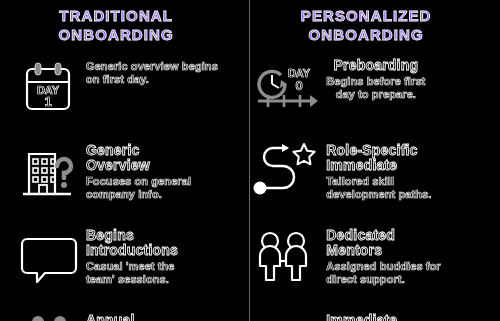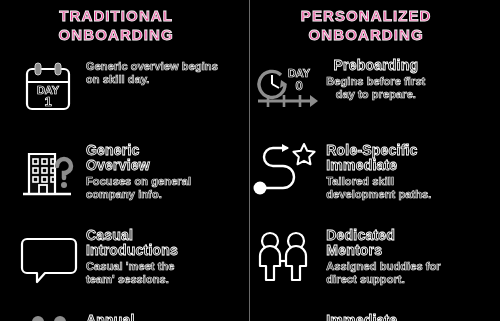--- a/index.html
+++ b/index.html
@@ -44,21 +44,21 @@
     width: 287px;
   }
 
   .col-heading {
     text-align: center;
     font-weight: bold;
     font-size: 15px;
     letter-spacing: 1.1px;
     line-height: 19px;
     padding-top: 6px;
-    color: #ec4899;
+    color: #8b5cf6;
     -webkit-text-stroke: 0.9px #f2f2f2;
     text-transform: uppercase;
     white-space: pre-line;
   }
 
   .items {
     margin-top: 12px;
   }
 
   .item {
@@ -137,21 +137,21 @@
             <rect x="7" y="9" width="42" height="40" rx="5" ry="5" fill="none" stroke="#ffffff" stroke-width="2.2"></rect>
             <line x1="8" y1="22" x2="48" y2="22" stroke="#ffffff" stroke-width="2.2"></line>
             <rect x="15" y="3" width="6" height="12" rx="3" ry="3" fill="#8a8a8a" stroke="#cfcfcf" stroke-width="1"></rect>
             <rect x="35" y="3" width="6" height="12" rx="3" ry="3" fill="#8a8a8a" stroke="#cfcfcf" stroke-width="1"></rect>
             <text x="28" y="34" text-anchor="middle" class="icon-label" style="font-size:11px;font-family:'Liberation Sans',sans-serif;">DAY</text>
             <text x="28" y="46" text-anchor="middle" class="icon-label" style="font-size:13px;font-family:'Liberation Sans',sans-serif;">1</text>
           </svg>
         </div>
         <div class="item-text">
           <div class="item-desc">Generic overview
-begins on skill day.</div>
+begins on first day.</div>
         </div>
       </div>
 
       <div class="item">
         <div class="item-icon">
           <svg width="60" height="58" viewBox="0 0 60 58">
             <path d="M10 50 V10 h26 v40" fill="#0a0a0a" stroke="#ffffff" stroke-width="2.2"></path>
             <line x1="4" y1="50" x2="52" y2="50" stroke="#ffffff" stroke-width="2.4"></line>
             <rect x="14" y="15" width="5" height="5" fill="none" stroke="#ffffff" stroke-width="1.6"></rect>
             <rect x="23" y="15" width="5" height="5" fill="none" stroke="#ffffff" stroke-width="1.6"></rect>
@@ -175,21 +175,21 @@
         </div>
       </div>
 
       <div class="item">
         <div class="item-icon">
           <svg width="60" height="54" viewBox="0 0 60 54">
             <path d="M8 8 h44 a5 5 0 0 1 5 5 v24 a5 5 0 0 1 -5 5 h-26 l-8 9 v-9 h-10 a5 5 0 0 1 -5 -5 v-24 a5 5 0 0 1 5 -5 z" fill="#000000" stroke="#ffffff" stroke-width="2.2" stroke-linejoin="round"></path>
           </svg>
         </div>
         <div class="item-text">
-          <div class="item-title" style="white-space:pre-line">Casual
+          <div class="item-title" style="white-space:pre-line">Begins
 Introductions</div>
           <div class="item-desc" style="white-space:pre-line">Casual 'meet the
 team' sessions.</div>
         </div>
       </div>
 
       <div class="item" style="height:30px;margin-bottom:0;">
         <div class="item-icon" style="height:26px;align-items:flex-start;">
           <svg width="58" height="26" viewBox="0 0 58 26">
             <circle cx="18" cy="11" r="6" fill="#8d8d8d"></circle>

